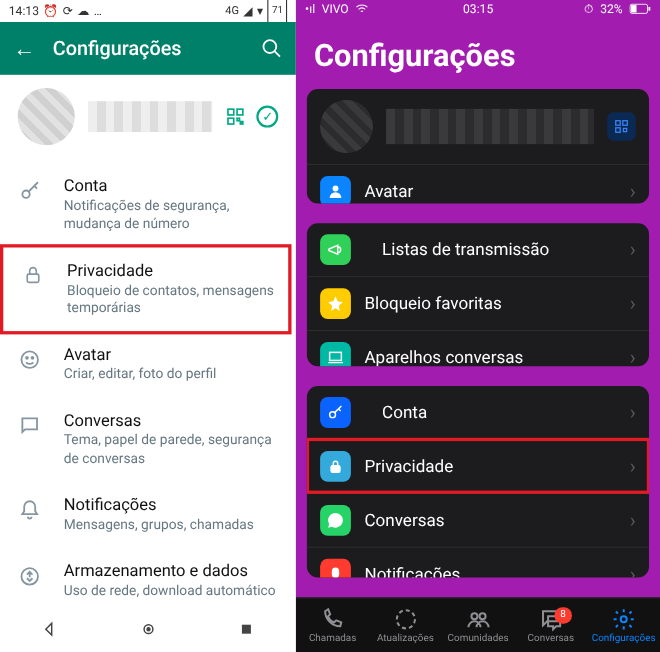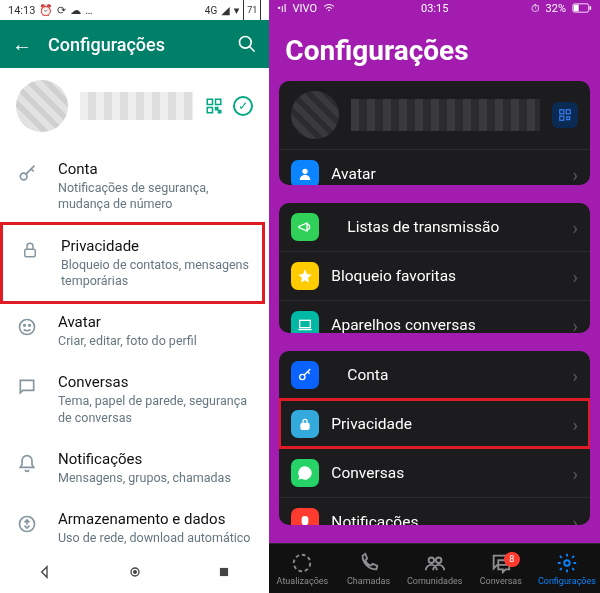--- a/index.html
+++ b/index.html
@@ -319,33 +319,33 @@
       <div class="lbl">Notificações</div>
       <div class="chev">›</div>
     </div>
   </div>
 
   <div style="flex:1"></div>
 
   <div class="i-tab">
     <div class="tab">
       <div class="ico">
+          <svg width="22" height="22" viewBox="0 0 24 24" fill="none" stroke="#8e8e93" stroke-width="2">
+            <path d="M5 4c0 8 7 15 15 15l1-4-5-2-2 2c-3-1-5-3-6-6l2-2-2-5z"></path>
+          </svg>
+        </div>
+      <span>Chamadas</span>
+    </div>
+    <div class="tab">
+      <div class="ico">
           <svg width="22" height="22" viewBox="0 0 24 24" fill="none" stroke="#8e8e93" stroke-width="2" stroke-dasharray="4 3">
             <circle cx="12" cy="12" r="9"></circle>
           </svg>
         </div>
       <span>Atualizações</span>
-    </div>
-    <div class="tab">
-      <div class="ico">
-          <svg width="22" height="22" viewBox="0 0 24 24" fill="none" stroke="#8e8e93" stroke-width="2">
-            <path d="M5 4c0 8 7 15 15 15l1-4-5-2-2 2c-3-1-5-3-6-6l2-2-2-5z"></path>
-          </svg>
-        </div>
-      <span>Chamadas</span>
     </div>
     <div class="tab">
       <div class="ico">
           <svg width="22" height="22" viewBox="0 0 24 24" fill="none" stroke="#8e8e93" stroke-width="2">
             <circle cx="8" cy="9" r="3"></circle>
             <circle cx="16" cy="9" r="3"></circle>
             <path d="M2 20a6 6 0 0 1 12 0 M10 20a6 6 0 0 1 12 0"></path>
           </svg>
         </div>
       <span>Comunidades</span>

